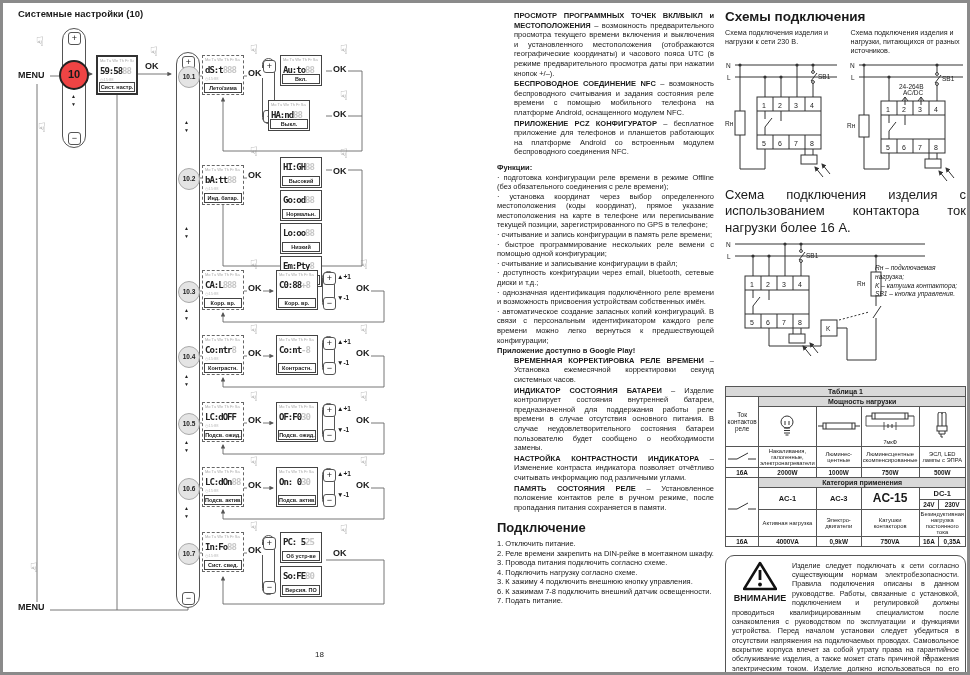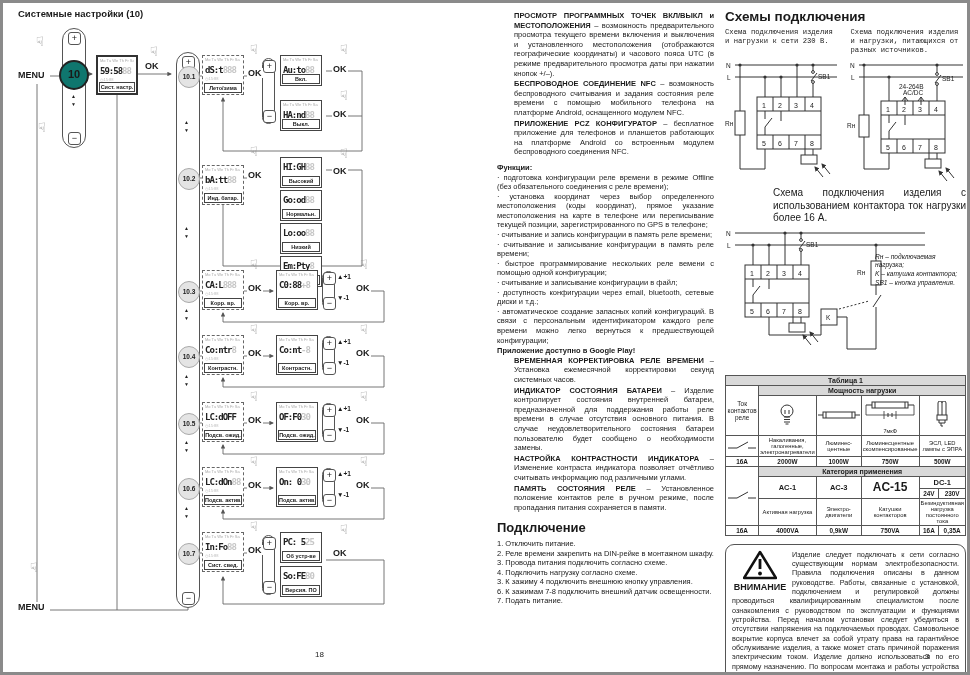--- a/index.html
+++ b/index.html
@@ -17,40 +17,40 @@
   .seg{font-family:"DejaVu Sans Mono",monospace;font-weight:bold;font-size:9px;letter-spacing:-1px;color:#222;}
   .seg.ghost{color:#c6c6c6;}
   .sub{font-size:4px;line-height:5px;color:#bbb;white-space:nowrap;}
   .lbl{position:absolute;left:1px;right:1px;bottom:1px;border:1px solid #444;font-size:5.5px;line-height:8px;text-align:center;background:#fff;white-space:nowrap;overflow:hidden;font-weight:bold;}
   .okl{position:absolute;font-size:9px;font-weight:bold;background:#fff;padding:0 1px;z-index:3;}
   .menul{position:absolute;font-size:9px;font-weight:bold;background:#fff;z-index:3;}
   .hand{position:absolute;font-size:13px;color:#888;z-index:3;}
   .badge{position:absolute;width:20px;height:20px;border-radius:50%;background:#e4e4e4;border:1px solid #aaa;font-size:6.5px;font-weight:bold;text-align:center;line-height:20px;z-index:2;}
   .capsule{position:absolute;border:1px solid #555;border-radius:12px;background:#fff;box-sizing:border-box;z-index:1;}
   .pbtn{position:absolute;width:11px;height:11px;border:1px solid #555;border-radius:3px;font-size:9px;line-height:10px;text-align:center;background:#fff;z-index:2;}
-  .ten{position:absolute;width:26px;height:26px;border:2px solid #222;border-radius:50%;font-size:11px;font-weight:bold;text-align:center;line-height:25px;background:#0f766e;z-index:3;}
+  .ten{position:absolute;width:26px;height:26px;border:2px solid #222;border-radius:50%;font-size:11px;font-weight:bold;text-align:center;line-height:25px;background:#ef4444;z-index:3;}
   .arr{position:absolute;font-size:5px;color:#222;z-index:2;line-height:5px;}
   .pm1{position:absolute;font-size:6.5px;font-weight:bold;z-index:2;white-space:nowrap;}
   .pnum{position:absolute;font-size:8px;color:#222;}
   
   .pgM{position:absolute;left:494px;top:8px;width:217px;font-size:7.5px;line-height:1.28;text-align:justify;}
   .pgM p{margin:0 0 1px 17px;}
   .pgM b{font-weight:bold;}
   .fn-title{font-weight:bold;margin-top:6px;}
   .fn-item{margin:0;}
   .store{font-weight:bold;margin-top:1px;}
   .conn-title{font-size:13px;font-weight:bold;margin:8px 0 2px 0;text-align:left;}
   .feat-gap{margin-top:7px;}
   
   .pgR{position:absolute;left:722px;top:6px;width:241px;}
   .pgR .h1{font-size:13.5px;font-weight:bold;margin:0 0 4px 0;}
   .caps{display:flex;gap:10px;font-size:7.2px;line-height:1.25;}
-  .caps div{flex:1;font-family:Liberation Mono, monospace;}
+  .caps div{flex:1;}
   .figs{display:flex;gap:8px;margin-top:2px;}
-  .cap3{font-size:10px;line-height:1.25;margin-top:2px;text-align:justify;margin-left:48px;}
+  .cap3{font-size:13px;line-height:1.25;margin-top:2px;text-align:justify;}
   .fig3wrap{position:relative;}
   .legend{position:absolute;left:150px;top:28px;width:90px;font-size:6.6px;font-style:italic;line-height:1.35;}
   svg text{font-family:"Liberation Sans",sans-serif;font-size:6.5px;fill:#222;}
   svg .tnum{font-size:7px;}
   table.t1{border-collapse:collapse;width:241px;margin-top:6px;font-size:6.4px;}
   table.t1 td{border:1px solid #555;text-align:center;vertical-align:middle;padding:1px 1px;}
   td.shade{background:#d9d9d9;font-weight:bold;font-size:7px;}
   td.icn{height:30px;}
   .warn{border:1.5px solid #555;border-radius:9px;margin-top:8px;padding:5px 6px;font-size:7.2px;line-height:1.3;text-align:justify;}
   .warn .wicon{float:left;width:56px;text-align:center;margin:0 4px 0 0;}
@@ -167,21 +167,21 @@
     <div class="capsule" style="left:252px;top:50px;width:13px;height:66px;"></div>
     <div class="pbtn" style="left:253px;top:52px;">+</div>
     <div class="pbtn" style="left:253px;top:102px;">−</div>
     <div class="lcd opt" style="left:270px;top:47px;">
       <div class="days">Mo Tu We Th Fr Sa Su</div>
       <div class="segline"><span class="seg">Au:to</span><span class="seg ghost">88</span></div>
       <div class="lbl">Вкл.</div>
     </div>
     <span class="hand" style="left:330px;top:34px;">☟</span>
     <span class="okl" style="left:322px;top:56px;">OK</span>
-    <div class="lcd opt" style="left:270px;top:92px;">
+    <div class="lcd opt" style="left:258px;top:92px;">
       <div class="days">Mo Tu We Th Fr Sa Su</div>
       <div class="segline"><span class="seg">HA:nd</span><span class="seg ghost">88</span></div>
       <div class="lbl">Выкл.</div>
     </div>
     <span class="hand" style="left:330px;top:80px;">☟</span>
     <span class="okl" style="left:322px;top:101px;">OK</span>
 
     <div class="lcd dashed" style="left:192px;top:157px;">
       <div class="days">Mo Tu We Th Fr Sa Su</div>
       <div class="segline"><span class="seg">bA:tt</span><span class="seg ghost">88</span></div>
@@ -317,24 +317,24 @@
   </div>
 
   <div class="pgM">
     <p><b>ПРОСМОТР ПРОГРАММНЫХ ТОЧЕК ВКЛ/ВЫКЛ и МЕСТОПОЛОЖЕНИЯ</b> <span>– возможность предварительного просмотра текущего времени включения и выключения и установленного местоположения (отображаются географические координаты) и часового пояса UTC (в режиме предварительного просмотра даты при нажатии кнопок +/–).</span></p>
     <p><b>БЕСПРОВОДНОЕ СОЕДИНЕНИЕ NFC</b> <span>– возможность беспроводного считывания и задания состояния реле времени с помощью мобильного телефона на платформе Android, оснащенного модулем NFC.</span></p>
     <p><b>ПРИЛОЖЕНИЕ PCZ КОНФИГУРАТОР</b> <span>– бесплатное приложение для телефонов и планшетов работающих на платформе Android со встроенным модулем беспроводного соединения NFC.</span></p>
     <div class="fn-title">Функции:</div>
     <div class="fn-item">· подготовка конфигурации реле времени в режиме Offline (без обязательного соединения с реле времени);</div>
     <div class="fn-item">· установка координат через выбор определенного местоположения (коды координат), прямое указание местоположения на карте в телефоне или переписывание текущей позиции, зарегистрированного по GPS в телефоне;</div>
     <div class="fn-item">· считывание и запись конфигурации в память реле времени;</div>
-    <div class="fn-item">· считывание и записывание конфигурации в память реле времени;</div>
     <div class="fn-item">· быстрое программирование нескольких реле вемени с помощью одной конфигурации;</div>
     <div class="fn-item">· считывание и записывание конфигурации в файл;</div>
     <div class="fn-item">· доступность конфигурации через email, bluetooth, сетевые диски и т.д.;</div>
+    <div class="fn-item">· однозначная идентификация подключённого реле времени и возможность присвоения устройствам собственных имён.</div>
     <div class="fn-item">· автоматическое создание запасных копий конфигураций. В связи с персональным идентификатором каждого реле времени можно легко вернуться к предшествующей конфигурации;</div>
     <div class="store">Приложение доступно в Google Play!</div>
     <p class="feat-gap"><b>ВРЕМЕННАЯ КОРРЕКТИРОВКА РЕЛЕ ВРЕМЕНИ</b> <span>– Установка ежемесячной корректировки секунд системных часов.</span></p>
     <p><b>ИНДИКАТОР СОСТОЯНИЯ БАТАРЕИ</b> <span>– Изделие контролирует состояния внутренней батареи, предназначенной для поддержания работы реле времени в случае отсутствия основного питания. В случае неудовлетворительного состояния батареи пользователю будет сообщено о необходимости замены.</span></p>
     <p><b>НАСТРОЙКА КОНТРАСТНОСТИ ИНДИКАТОРА</b> <span>– Изменение контраста индикатора позволяет отчётливо считывать информацию под различными углами.</span></p>
     <p><b>ПАМЯТЬ СОСТОЯНИЯ РЕЛЕ</b> <span>– Установленное положение контактов реле в ручном режиме, после пропадания питания сохраняется в памяти.</span></p>
     <div class="conn-title">Подключение</div>
     <div>1. Отключить питание.</div>
     <div>2. Реле времени закрепить на DIN-рейке в монтажном шкафу.</div>
     <div>3. Провода питания подключить согласно схеме.</div>

